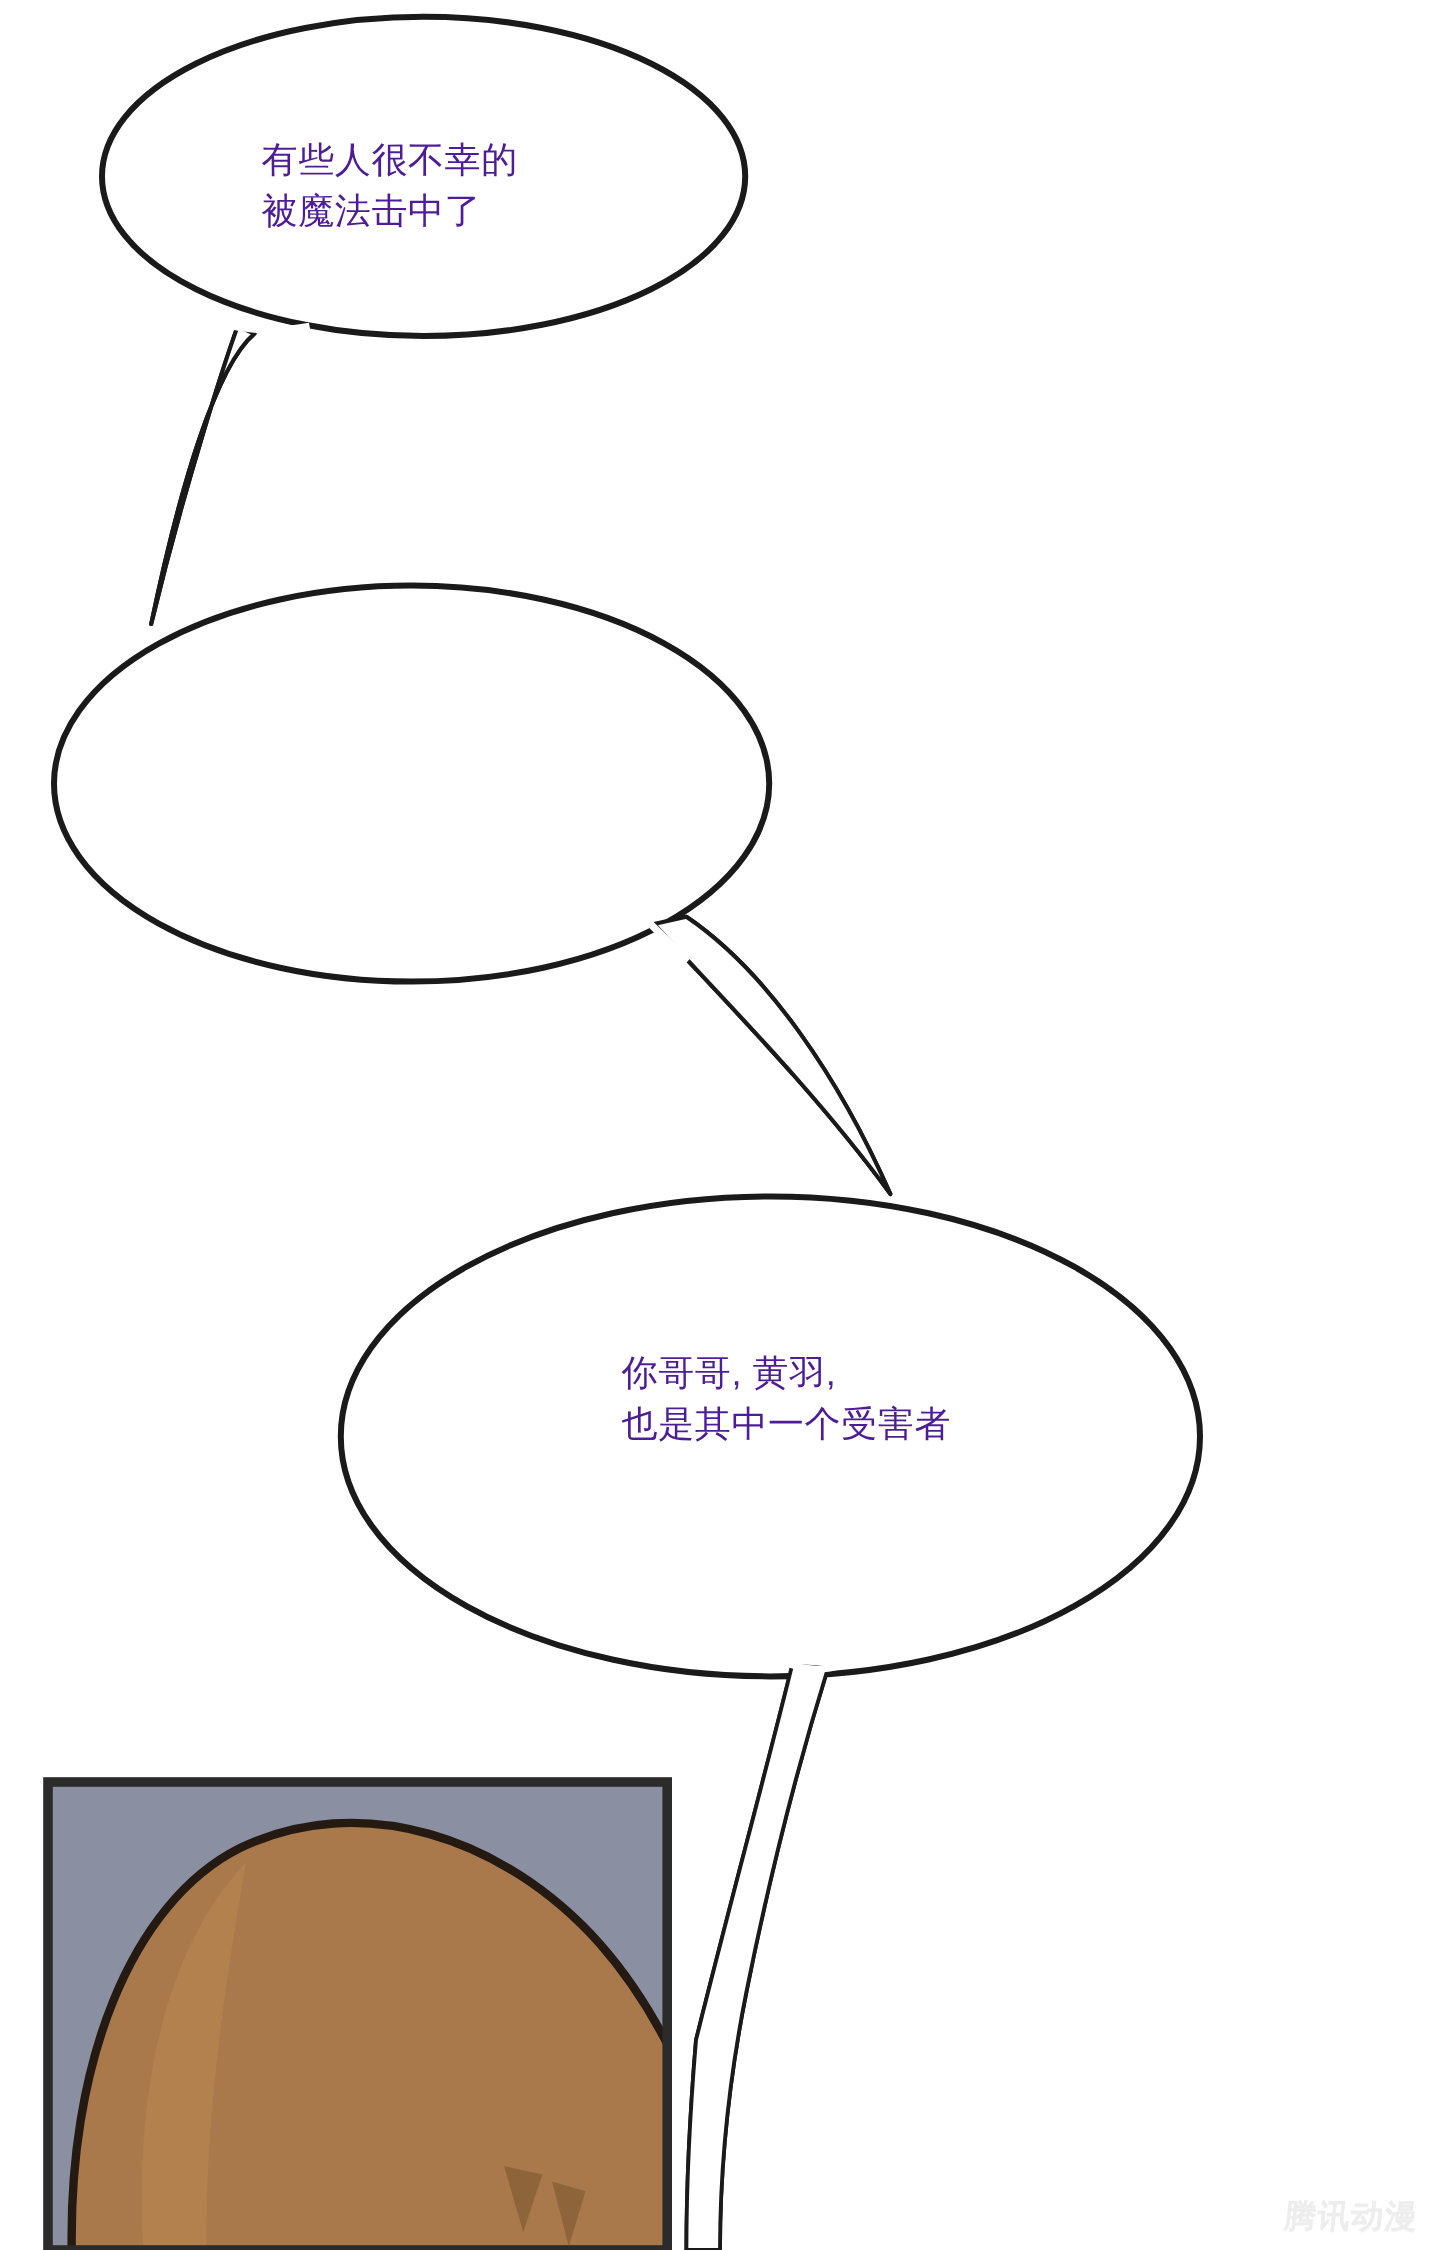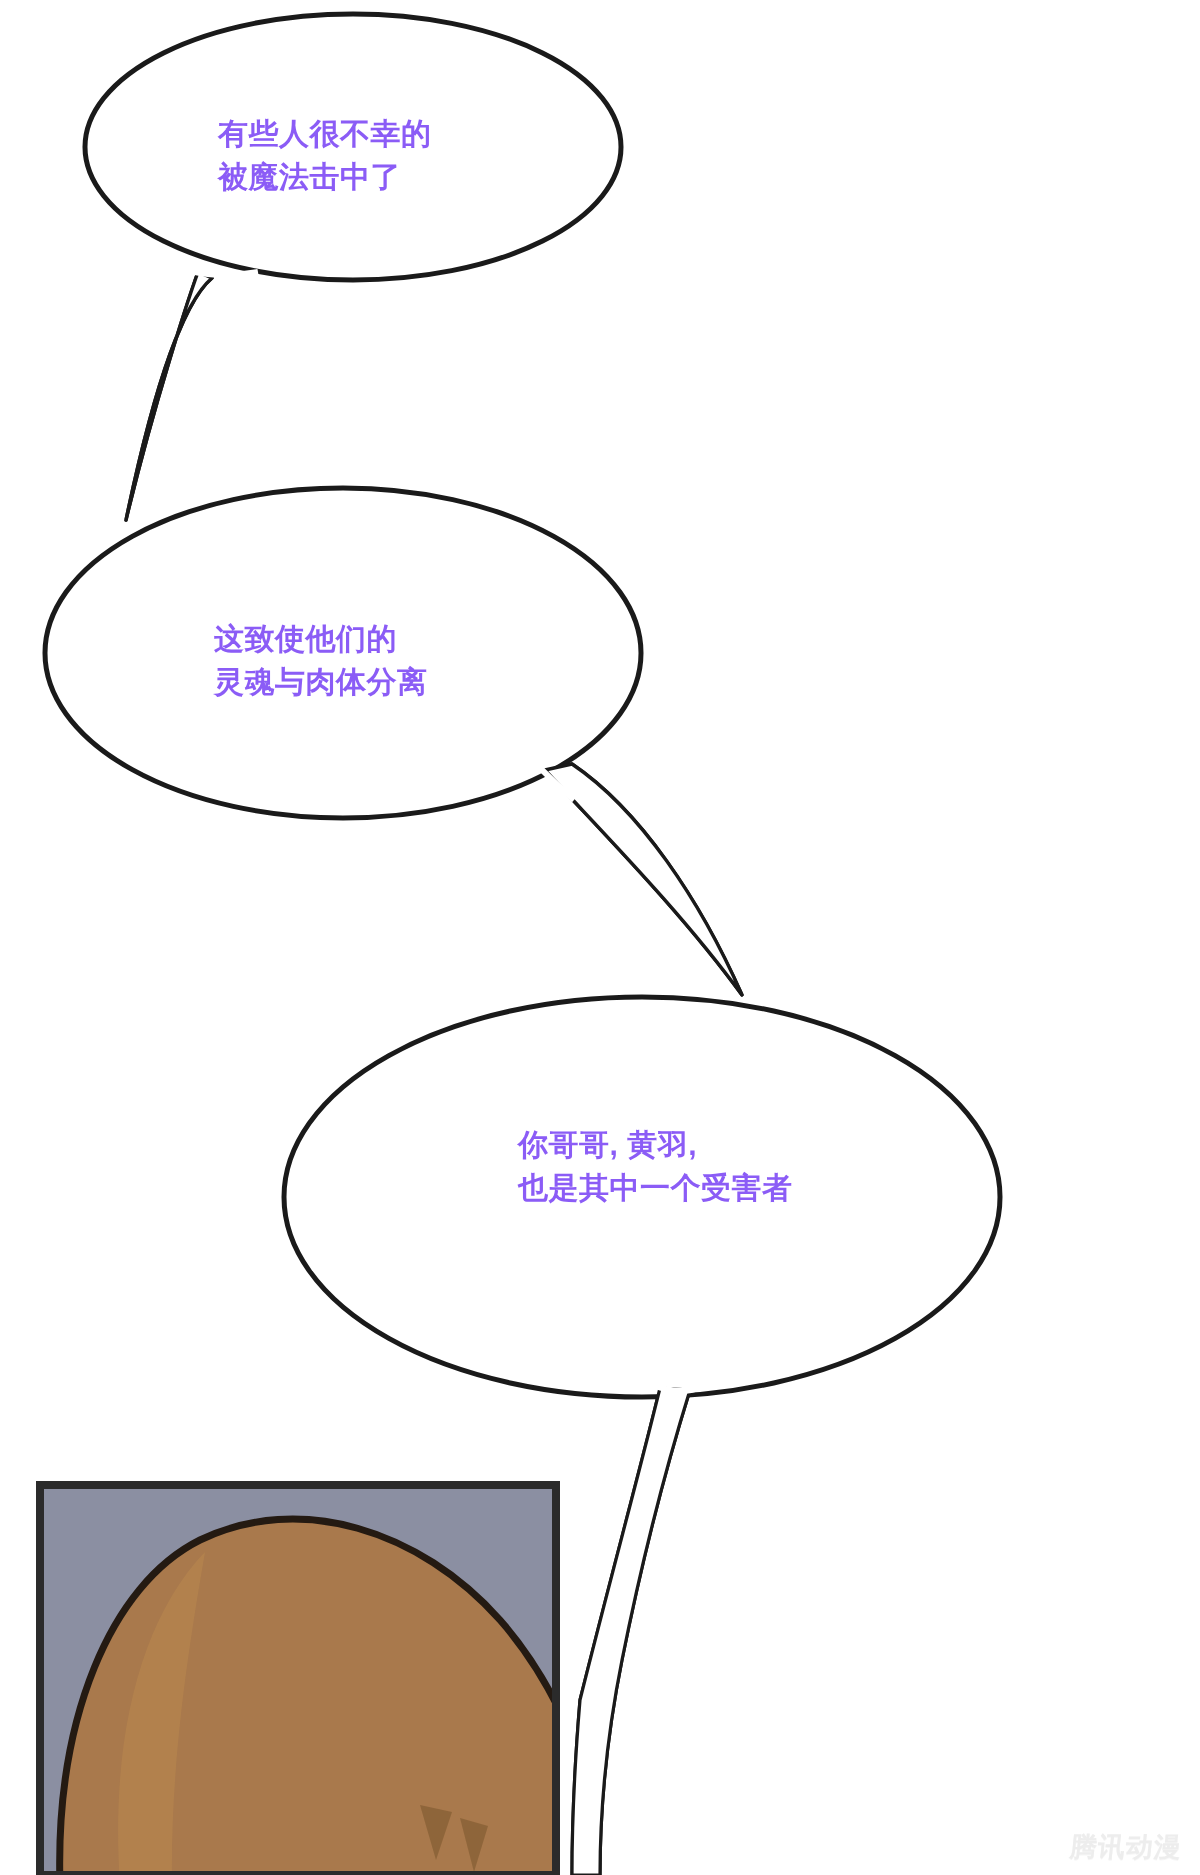--- a/index.html
+++ b/index.html
@@ -20,29 +20,28 @@
   }
   #art {
     position: absolute;
     left: 0;
     top: 0;
     width: 1200px;
     height: 1875px;
   }
   .bubble-text {
     position: absolute;
-    color: #8b5cf6;
+    color: #4c1d95;
     font-family: "Liberation Sans", "DejaVu Sans", sans-serif;
     font-size: 30px;
     line-height: 1.42;
     letter-spacing: 0.5px;
     white-space: pre;
     text-align: left;
     z-index: 5;
-    font-weight: bold;
     -webkit-font-smoothing: antialiased;
   }
   #bubble1-text { left: 218px; top: 113px; }
   #bubble2-text { left: 214px; top: 618px; }
   #bubble3-text { left: 478px; top: 1124px; margin-left: 40px; }
 
   #watermark {
     position: absolute;
     right: 18px;
     bottom: 10px;
@@ -119,21 +118,19 @@
                L 600 1875
                C 600 1810 606 1740 622 1660
                C 645 1545 672 1448 690 1390 Z" fill="#ffffff" stroke="#1a1a1a" stroke-width="3.2" stroke-linejoin="round"></path>
       <path d="M 652 1384 C 668 1392 686 1393 702 1387" fill="none" stroke="#ffffff" stroke-width="6"></path>
     </g>
   </svg>
 
   <div class="bubble-text" id="bubble1-text">有些人很不幸的
 被魔法击中了</div>
 
-  <div class="bubble-text" id="bubble2-text">这致使他们的
-灵魂与肉体分离</div>
 
   <div class="bubble-text" id="bubble3-text">你哥哥, 黄羽,
 也是其中一个受害者</div>
 
   <div id="watermark">腾讯动漫</div>
 
 </div>
 
 </body></html>

